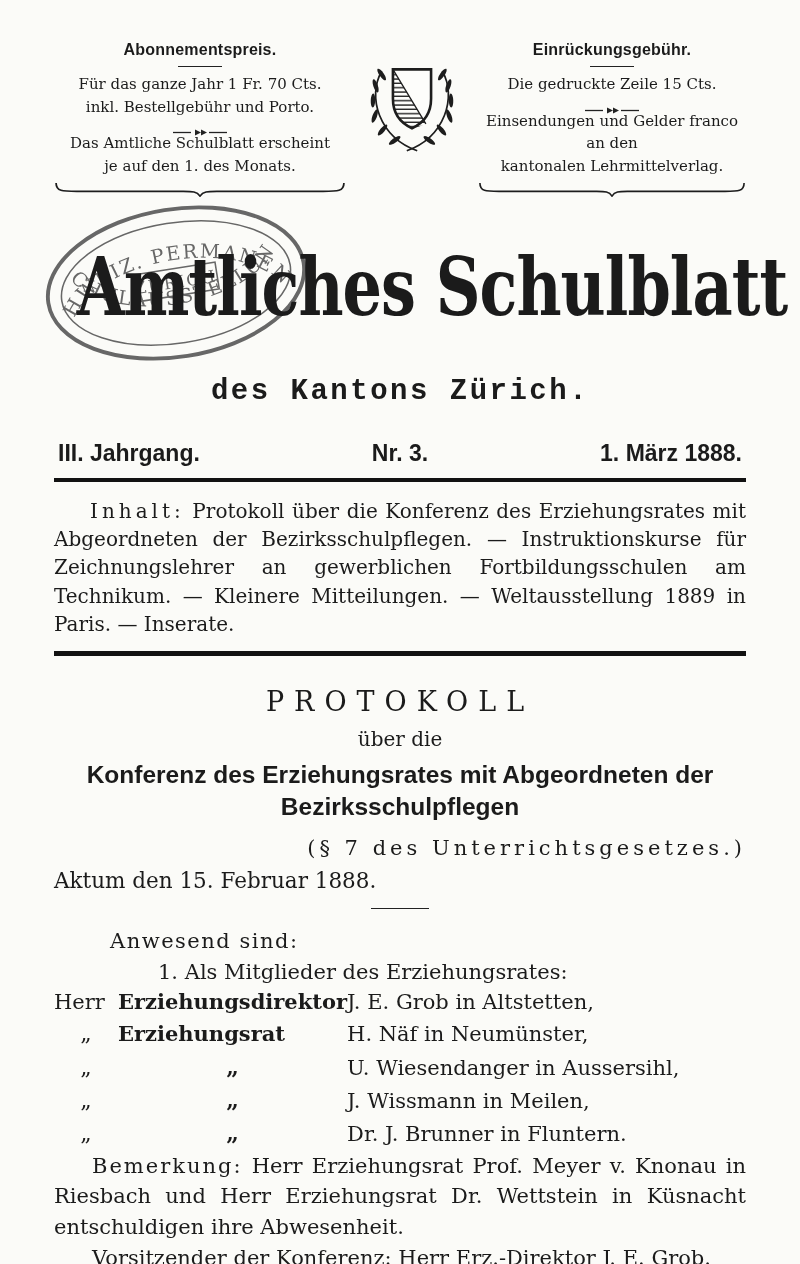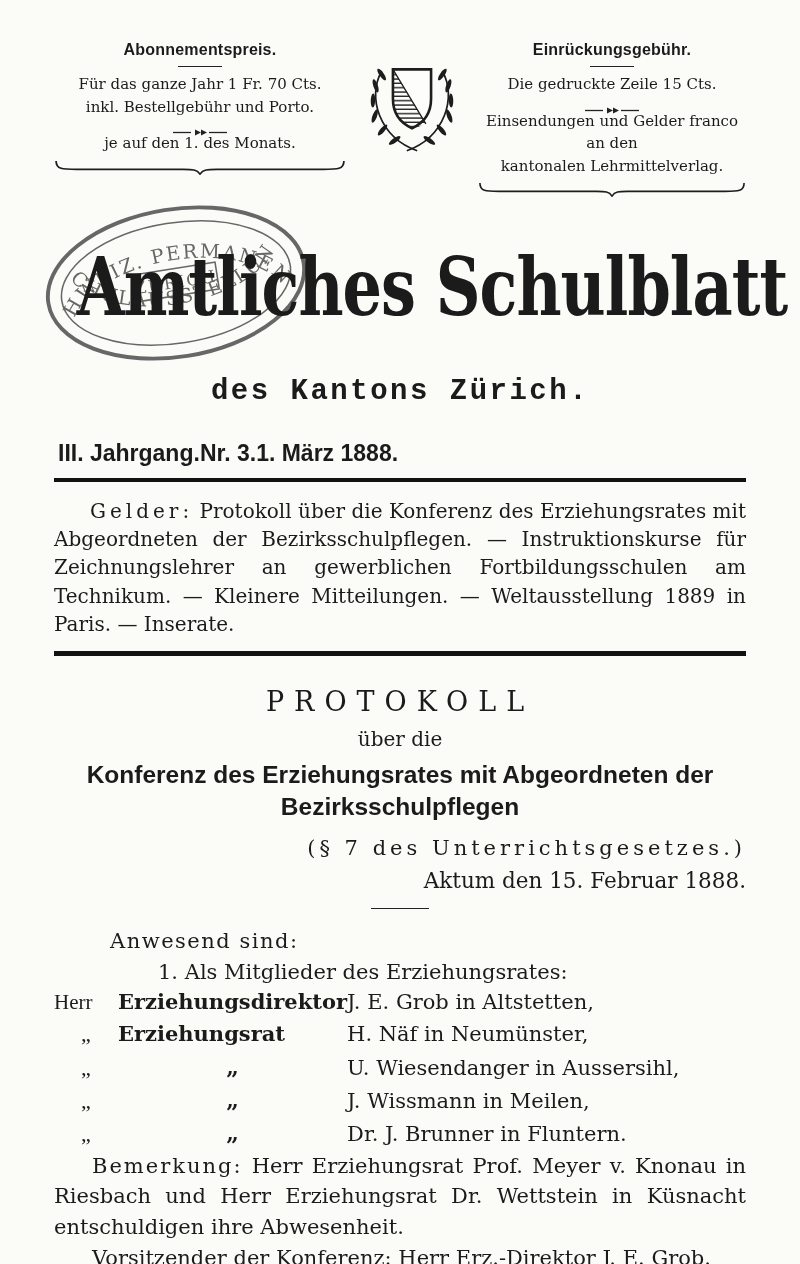--- a/index.html
+++ b/index.html
@@ -31,49 +31,49 @@
   }
   h1 { line-height:108px;margin-top:36px; }
   .subtitle { font-size:29px; font-weight:bold; letter-spacing:2.5px; margin-top:22px;font-family:Liberation Mono, monospace; }
   .stamp {
     position:absolute; left:-14px; top:-34px; width:272px; height:168px;
     transform:rotate(-9deg); color:#4e4e4e; opacity:.85; pointer-events:none;
   }
   .stamp svg { width:100%; height:100%; }
 
   
-  .issue-row { display:flex; justify-content:flex-start; align-items:baseline;
+  .issue-row { display:flex; justify-content:space-between; align-items:baseline;
     font-family:"Liberation Sans", sans-serif; font-weight:bold; font-size:23px;
     margin-top:32px; padding:0 4px; }
   .rule-heavy  { height:3.5px; background:#121212; margin-top:11px; }
   .rule-heavy2 { height:4.5px; background:#121212; margin-top:13px; }
 
   
   .inhalt { margin-top:15px; font-size:20px; line-height:1.42; text-align:justify; text-indent:36px; }
   .sperr  { letter-spacing:4px; }
 
   
   .h-protokoll { text-align:center; font-weight:normal; font-size:27px; letter-spacing:10px; margin-top:30px; }
   .h-ueber     { text-align:center; font-size:20px; margin-top:10px; }
   .h-title     { text-align:center; font-family:"Liberation Sans", sans-serif; font-weight:bold;
                  font-size:24.5px; line-height:1.3; margin-top:8px; padding:0 6px; }
   .h-law   { text-align:right; font-size:21px; letter-spacing:4px; margin-top:13px; }
-  .h-aktum { text-align:right; font-size:21.5px; margin-top:8px; }
+  .h-aktum { text-align:left; font-size:21.5px; margin-top:8px; }
   .mini-rule { width:58px; border-top:1.6px solid #222; margin:15px auto 17px; }
 
   
   .body-text { font-size:21px; line-height:1.47; }
   .indent    { text-indent:38px; }
   .indent-lg { text-indent:56px; letter-spacing:1.5px; }
   .indent-xl { text-indent:104px; }
   .justify   { text-align:justify; }
   .sperr-light { letter-spacing:2px; }
   table.attendees { border-collapse:collapse; width:100%; font-size:21px; line-height:1.47; }
   table.attendees td { padding:0; vertical-align:baseline; }
-  td.c1 { width:64px;font-family:Liberation Serif, serif; }
+  td.c1 { width:64px; }
   td.c2 { width:220px;font-weight:bold; }
   td.center { text-align:center; }
   .ditto { font-size:22px; }
 </style>
 </head>
 <body>
 
 <div class="page">
 
   <header class="topbar">
@@ -86,20 +86,21 @@
       <div class="ornament">
         <svg width="56" height="9" viewBox="0 0 56 9">
             <g stroke="#222" fill="#222">
           <line x1="1" y1="4.5" x2="19" y2="4.5" stroke-width="1.3"></line>
           <path d="M23,1.5 L29,4.5 L23,7.5 Z" stroke="none"></path>
           <path d="M29,1.5 L35,4.5 L29,7.5 Z" stroke="none"></path>
           <line x1="37" y1="4.5" x2="55" y2="4.5" stroke-width="1.3"></line>
         </g>
           </svg>
       </div>
+      <div>Das Amtliche Schulblatt erscheint</div>
       <div>je auf den 1. des Monats.</div>
       <svg class="brace" viewBox="0 0 280 16" preserveAspectRatio="none">
         <path d="M2,1 C2,10 8,10 22,10 L124,10 C133,10 137,10 140,15 C143,10 147,10 156,10 L258,10 C272,10 278,10 278,1" fill="none" stroke="#1d1d1d" stroke-width="1.7"></path>
       </svg>
     </div>
 
     <div class="emblem">
       <svg width="104" height="116" viewBox="0 0 120 132">
         <defs>
           <pattern id="hatch" width="6" height="5" patternUnits="userSpaceOnUse">
@@ -178,21 +179,21 @@
     <div class="subtitle">des Kantons Zürich.</div>
   </section>
 
   <div class="issue-row">
     <span>III. Jahrgang.</span>
     <span>Nr. 3.</span>
     <span>1. März 1888.</span>
   </div>
   <div class="rule-heavy"></div>
 
-  <p class="inhalt"><span class="sperr">Gelder:</span> <span>Protokoll über die Konferenz des Erziehungsrates mit Abgeordneten der Bezirksschulpflegen. — Instruktionskurse für Zeichnungslehrer an gewerblichen Fortbildungsschulen am Technikum. — Kleinere Mitteilungen. — Weltausstellung 1889 in Paris. — Inserate.</span></p>
+  <p class="inhalt"><span class="sperr">Inhalt:</span> <span>Protokoll über die Konferenz des Erziehungsrates mit Abgeordneten der Bezirksschulpflegen. — Instruktionskurse für Zeichnungslehrer an gewerblichen Fortbildungsschulen am Technikum. — Kleinere Mitteilungen. — Weltausstellung 1889 in Paris. — Inserate.</span></p>
   <div class="rule-heavy2"></div>
 
   <article>
     <h2 class="h-protokoll">PROTOKOLL</h2>
     <div class="h-ueber">über die</div>
     <h3 class="h-title">Konferenz des Erziehungsrates mit Abgeordneten der Bezirksschulpflegen</h3>
     <div class="h-law">(§ 7 des Unterrichtsgesetzes.)</div>
     <div class="h-aktum">Aktum den 15. Februar 1888.</div>
     <div class="mini-rule"></div>
 

